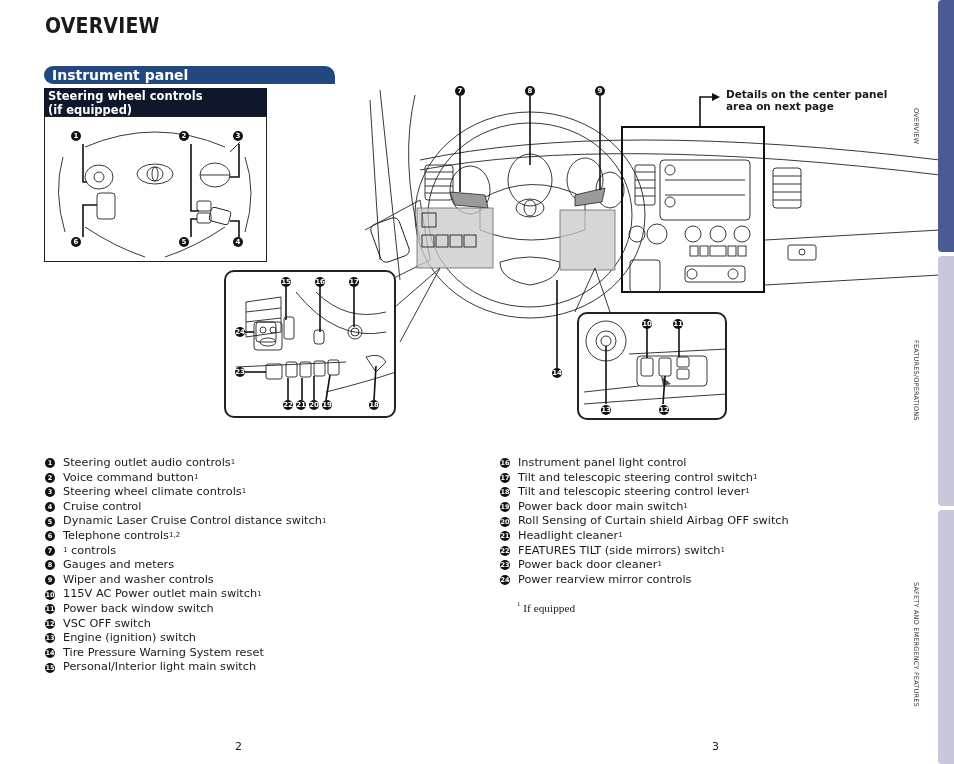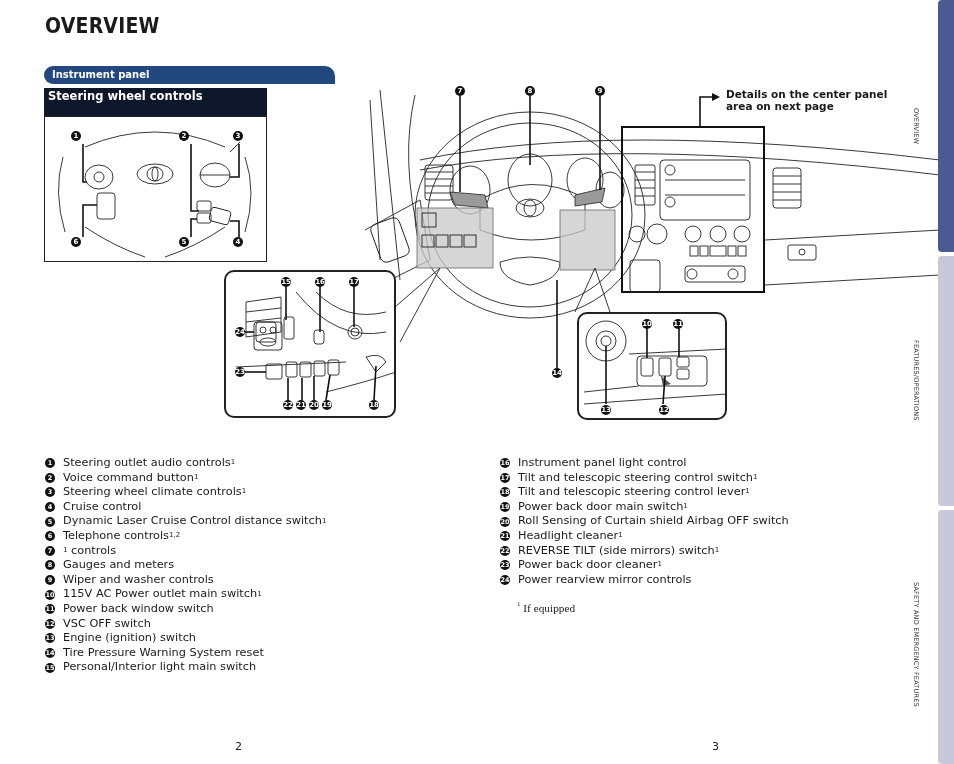--- a/index.html
+++ b/index.html
@@ -3,21 +3,21 @@
 <meta charset="utf-8">
 <style>
   html, body { margin:0; padding:0; }
   body { width:954px; height:764px; position:relative; background:#ffffff; overflow:hidden;
          font-family:"DejaVu Sans", sans-serif; color:#1a1a1a; }
   .abs { position:absolute; }
   #page-title { left:45px; top:14px; font-size:21px; font-weight:bold; letter-spacing:0.2px; color:#1a1a1a;
                 font-family:"DejaVu Sans", sans-serif; transform:scaleX(0.9); transform-origin:left top; }
   #section-banner { left:44px; top:66px; width:291px; height:18px; background:#23477f;
                     border-radius:9px 9px 0 9px; border-top-right-radius:10px; }
-  #section-banner span { position:absolute; left:8px; top:0px; color:#fff; font-size:10px; font-weight:bold; line-height:18px; }
+  #section-banner span { position:absolute; left:8px; top:0px; color:#fff; font-size:14px; font-weight:bold; line-height:18px; }
   #subhead { left:44px; top:88px; width:223px; height:28px; background:#0f172a; color:#fff; font-size:11.5px;
              font-weight:bold; line-height:12px; padding:0 0 0 4px; box-sizing:border-box; }
   #subhead div { padding-top:2px; }
   .diagram-box { border:1.5px solid #222; background:#fff; box-sizing:border-box; }
   .callout { position:absolute; width:10px; height:10px; border-radius:50%; background:#111; color:#fff;
              font-size:7px; line-height:10px; text-align:center; font-weight:bold; }
   .sidebar-tab { position:absolute; left:938px; width:16px; border-radius:4px 0 0 4px; }
   .tab-label { position:absolute; left:912px; font-size:6.5px; color:#333; writing-mode:vertical-rl;
                letter-spacing:0.2px; white-space:nowrap; font-family:"DejaVu Sans", sans-serif; }
   .legend { position:absolute; font-size:11.3px; line-height:14.6px; }
@@ -33,20 +33,21 @@
 </style>
 </head>
 <body>
 
 <div id="page-title" class="abs">OVERVIEW</div>
 <div id="section-banner" class="abs">
   <span>Instrument panel</span>
 </div>
 <div id="subhead" class="abs">
   <div>Steering wheel controls</div>
+  <div>(if equipped)</div>
 </div>
 
 <div class="abs diagram-box" style="left:44px; top:116px; width:223px; height:146px;">
   <svg width="223" height="146" style="left:0;top:0;">
     <path class="line" d="M18,40 Q8,75 20,115"></path>
     <path class="line" d="M200,40 Q212,75 200,115"></path>
     <path class="line" d="M40,30 Q110,0 180,30"></path>
     <ellipse class="line" cx="110" cy="57" rx="18" ry="10"></ellipse>
     <ellipse class="line" cx="110" cy="57" rx="8" ry="7"></ellipse>
     <ellipse class="line" cx="110" cy="57" rx="3" ry="7"></ellipse>
@@ -358,21 +359,21 @@
       <span>Roll Sensing of Curtain shield Airbag OFF switch</span>
       <sup></sup>
     </div>
   <div class="legend-row">
       <span class="num">21</span>
       <span>Headlight cleaner</span>
       <sup>1</sup>
     </div>
   <div class="legend-row">
       <span class="num">22</span>
-      <span>REVERSE TILT (side mirrors) switch</span>
+      <span>FEATURES TILT (side mirrors) switch</span>
       <sup>1</sup>
     </div>
   <div class="legend-row">
       <span class="num">23</span>
       <span>Power back door cleaner</span>
       <sup>1</sup>
     </div>
   <div class="legend-row">
       <span class="num">24</span>
       <span>Power rearview mirror controls</span>

